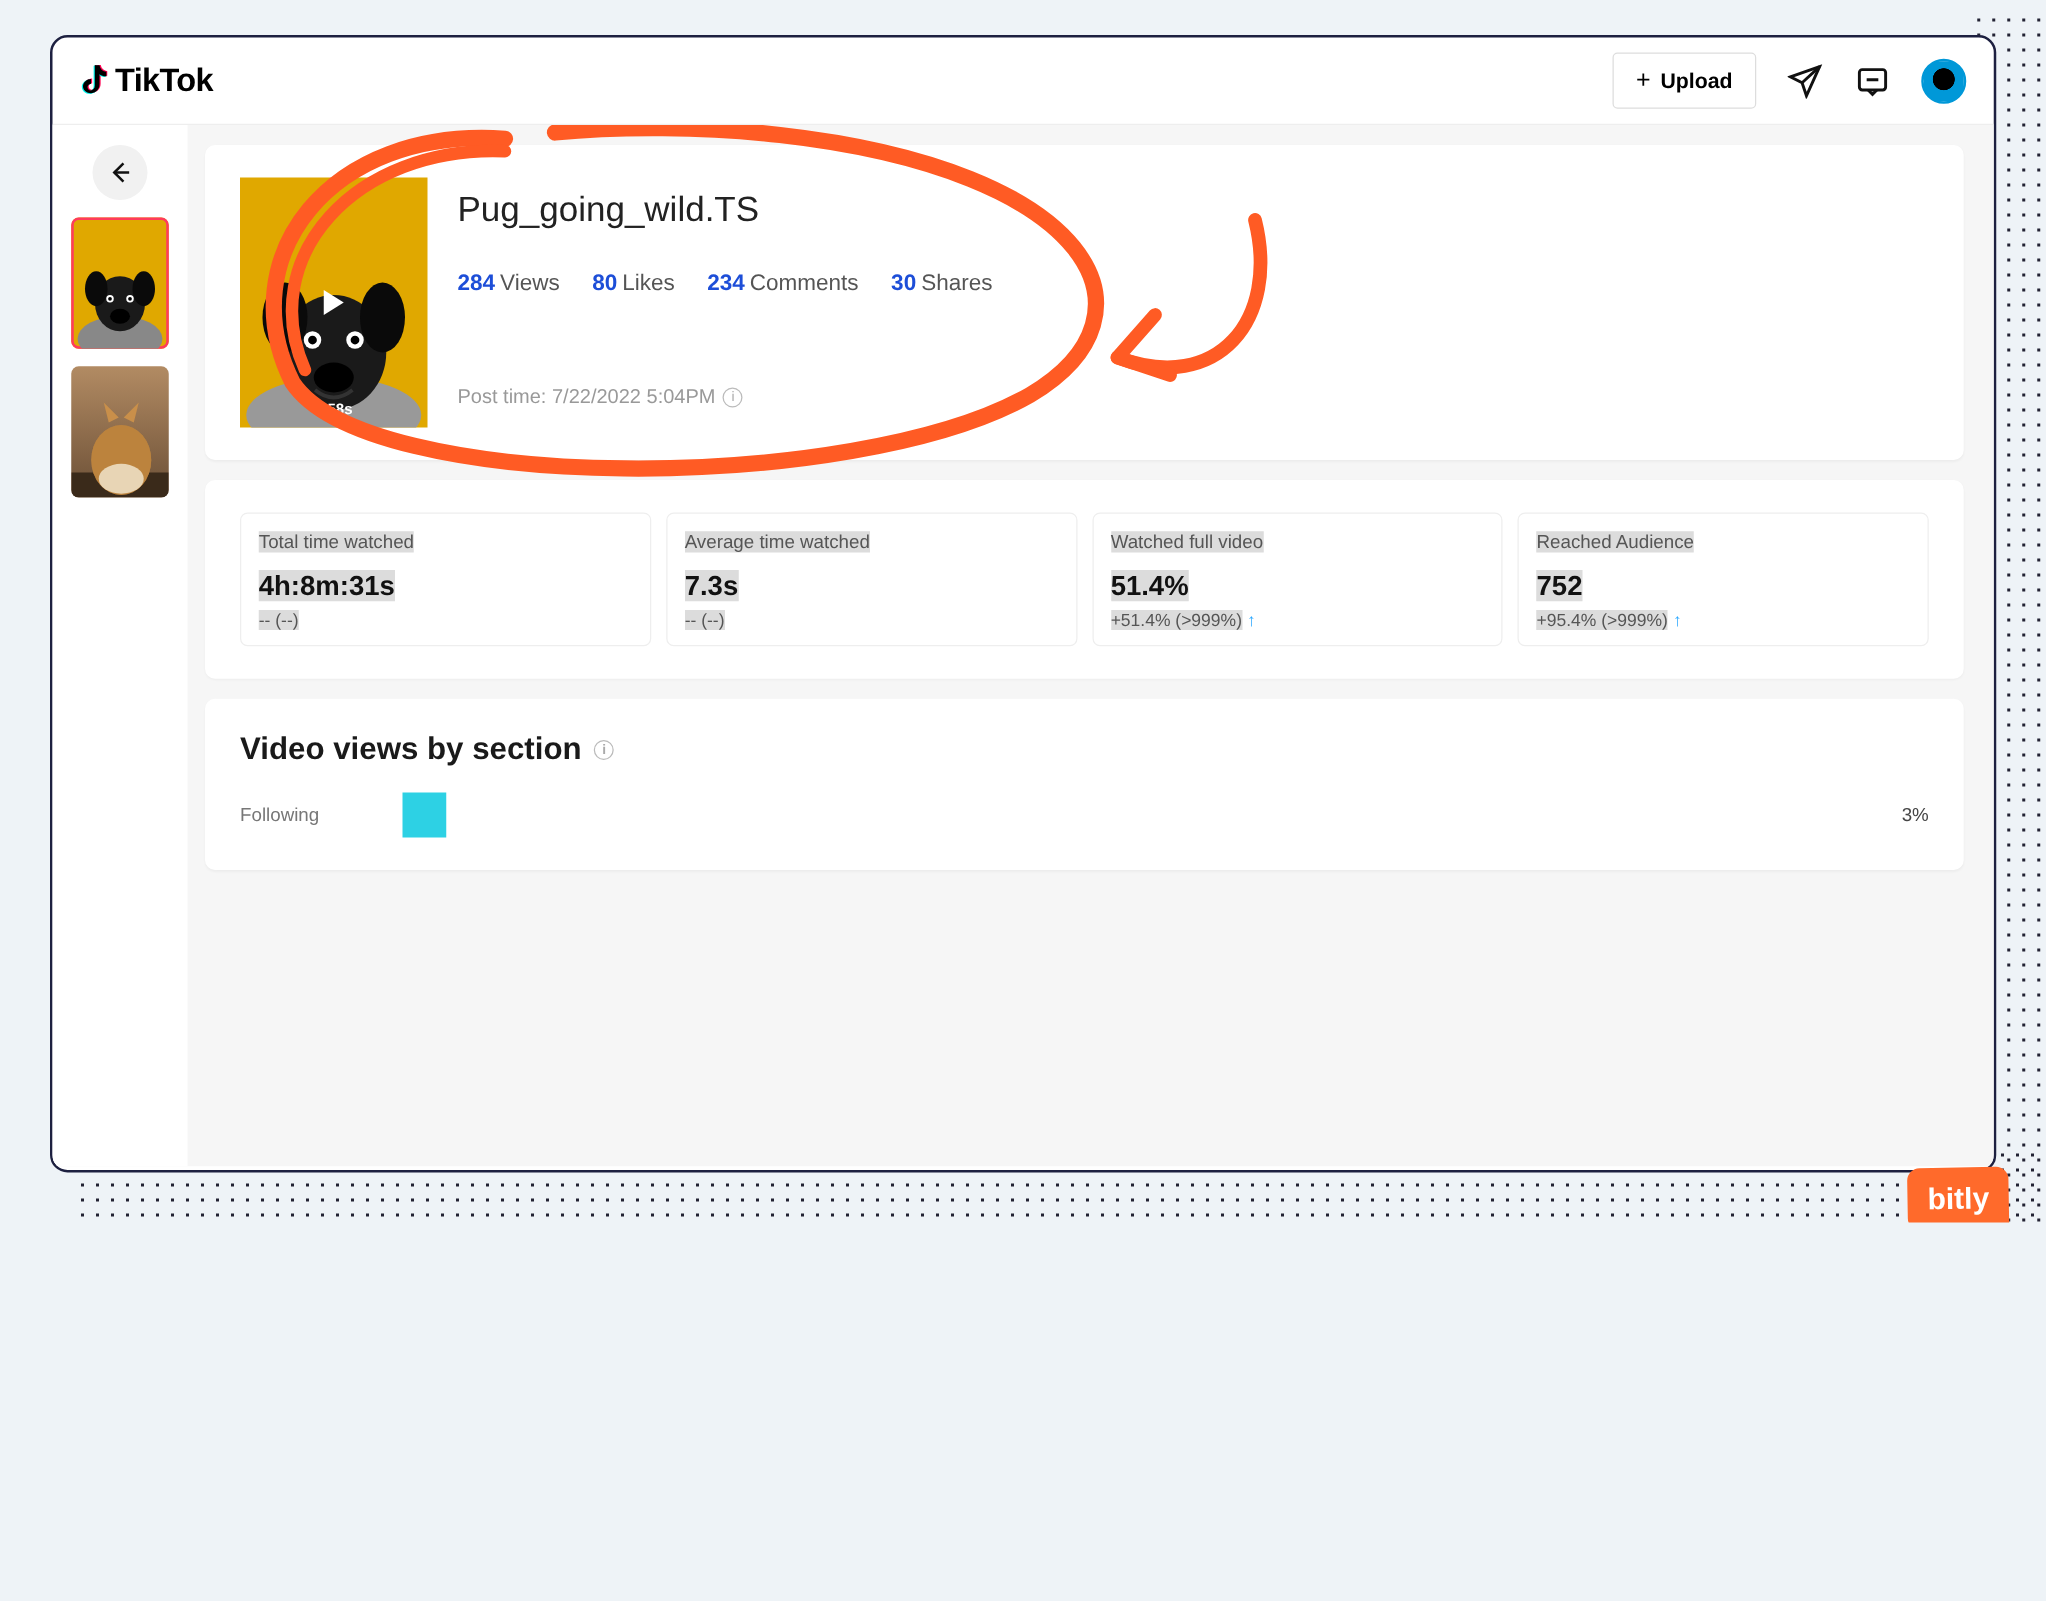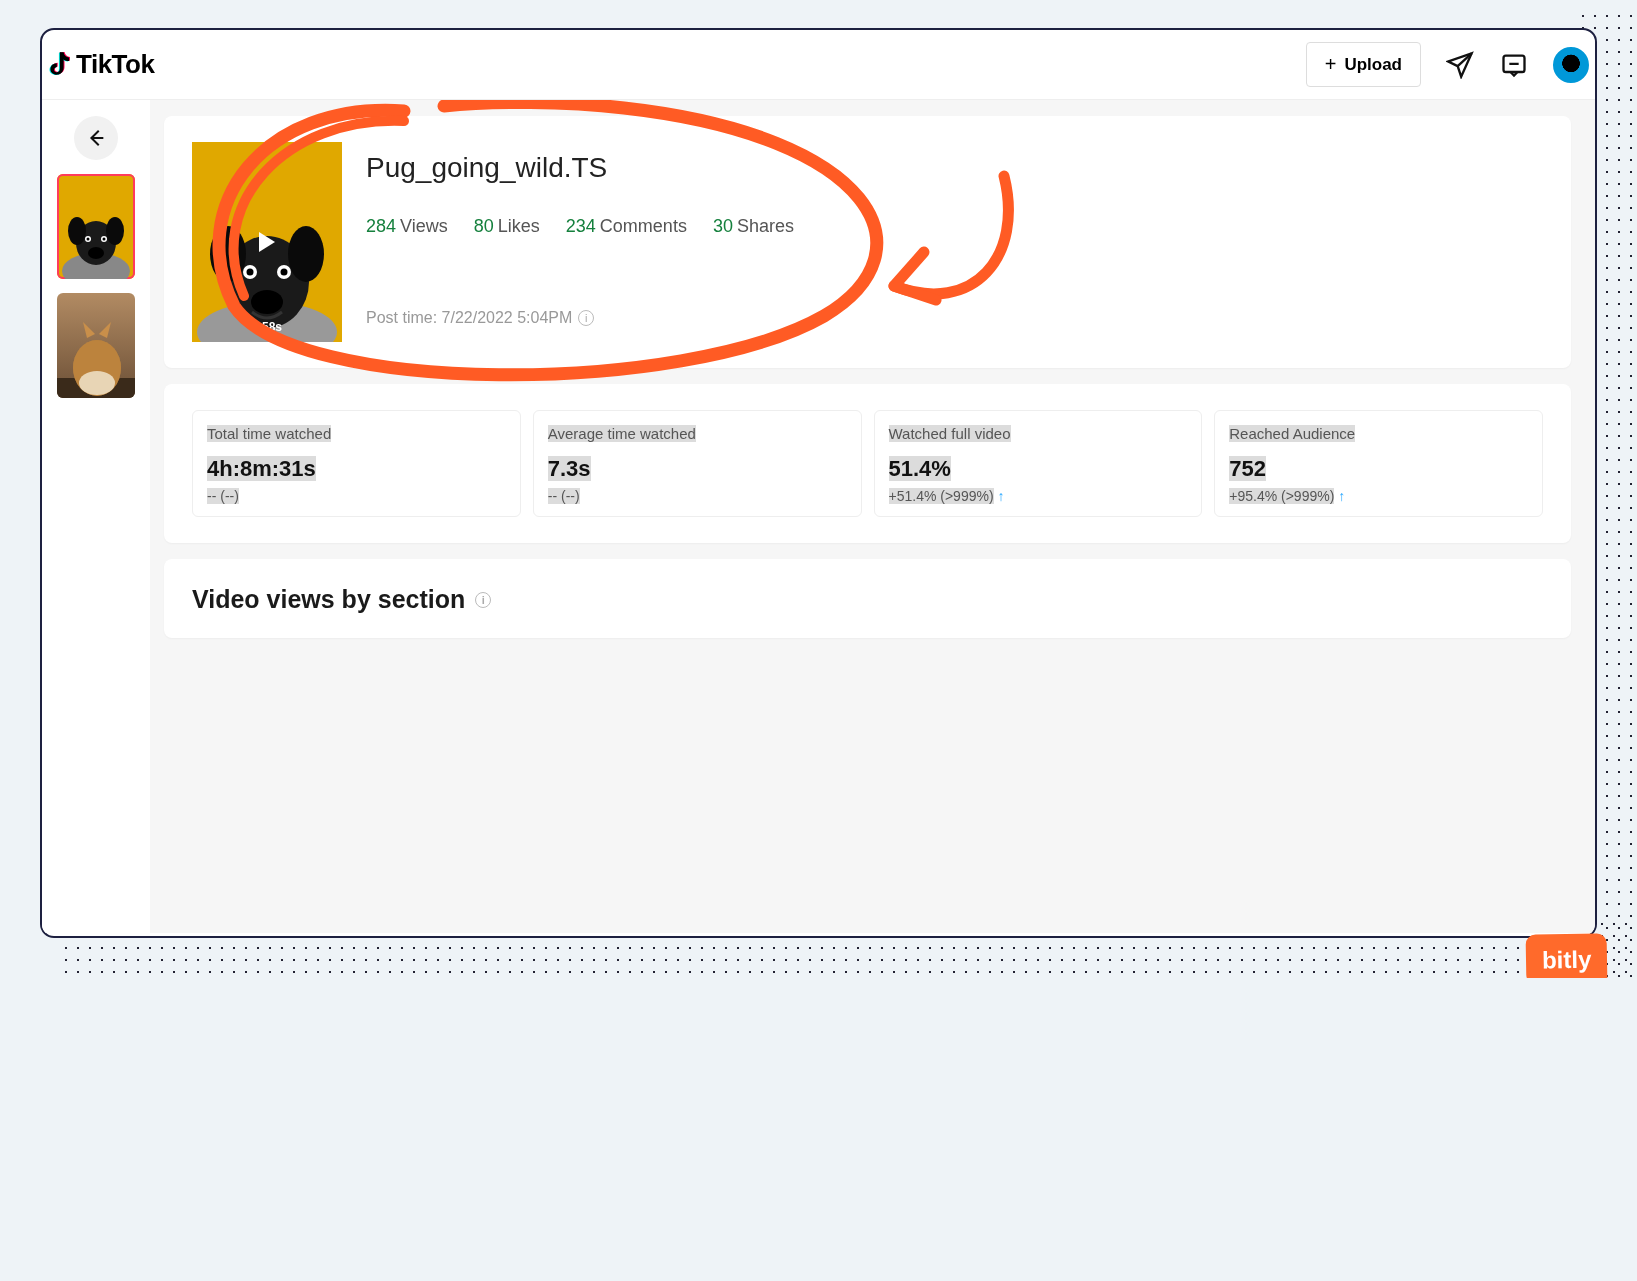--- a/index.html
+++ b/index.html
@@ -1,20 +1,20 @@
 <!DOCTYPE html>
 <html><head>
 <meta charset="utf-8">
 <style>
 * { margin:0; padding:0; box-sizing:border-box; font-family: -apple-system, BlinkMacSystemFont, "Segoe UI", Helvetica, Arial, sans-serif; }
 body { background:#eef3f7; padding:28px 40px 40px 40px; position:relative; overflow:hidden; }
 .dots { position:absolute; top:10px; right:0; bottom:0; width:60px; background-image: radial-gradient(#223 1.3px, transparent 1.3px); background-size:12px 12px; z-index:0; }
 .dots-bottom { position:absolute; left:60px; right:0; height:60px; bottom:0; background-image: radial-gradient(#223 1.3px, transparent 1.3px); background-size:12px 12px; z-index:0; }
 .window { position:relative; z-index:1; background:#fff; border:2px solid #1d2040; border-radius:14px; width:100%; height:910px; overflow:hidden; }
-.topbar { display:flex; align-items:center; padding:12px 6px; border-bottom:1px solid #eee; gap:20px; }
+.topbar { display:flex; align-items:center; padding:12px 22px; border-bottom:1px solid #eee; gap:20px; }
 .brand { display:flex; align-items:center; font-weight:800; font-size:26px; gap:6px; letter-spacing:-0.5px;}
 .note-icon { width:22px; height:26px; position:relative; }
 .note-icon svg { display:block; }
 .search { flex:0 0 380px; margin-left:170px; background:#ededed; border-radius:30px; height:48px; display:flex; align-items:center; padding:0 8px 0 20px; }
 .search input { flex:1; border:none; background:transparent; font-size:17px; color:#888; outline:none; }
 .search .sdiv { width:1px; height:28px; background:#ccc; margin:0 10px;}
 .search .glass { width:24px; height:24px; display:flex; align-items:center; justify-content:center; stroke:#999;}
 .top-right { margin-left:auto; display:flex; align-items:center; gap:24px; }
 .upload-btn { border:1px solid #ddd; background:#fff; padding:10px 18px; border-radius:4px; font-size:17px; font-weight:600; display:flex; align-items:center; gap:8px; cursor:pointer;}
 .icon-btn { width:30px; height:30px; display:flex; align-items:center; justify-content:center; stroke:#111; }
@@ -26,21 +26,21 @@
 .thumb.sel { outline:2px solid #ff3b5c; outline-offset:-2px;}
 .main { flex:1; padding:0 24px 0 14px; overflow-y:auto;}
 .card { background:#fff; border-radius:8px; box-shadow:0 1px 2px rgba(0,0,0,0.04); padding:26px 28px; margin-top:16px; position:relative;}
 .header-card { display:flex; gap:24px; }
 .video-tile { width:150px; height:200px; background:#e0a800; position:relative; display:flex; align-items:flex-end; justify-content:center; flex-shrink:0;}
 .play-tri { position:absolute; top:50%; left:50%; transform:translate(-50%,-50%); width:0; height:0; border-left:16px solid #fff; border-top:10px solid transparent; border-bottom:10px solid transparent;}
 .dur { color:#fff; font-size:12px; font-weight:600; position:absolute; bottom:8px; left:50%; transform:translateX(-50%);}
 .header-text { padding-top:10px; flex:1;}
 .vtitle { font-size:28px; font-weight:500; color:#222; margin-bottom:32px;}
 .stats { display:flex; gap:26px; font-size:18px; color:#555;}
-.stats .n { color:#15803d; font-weight:400; margin-right:4px;}
+.stats .n { color:#1d4ed8; font-weight:700; margin-right:4px;}
 .post-time { margin-top:72px; color:#999; font-size:16px; display:flex; align-items:center; gap:6px;}
 .info-i { width:16px; height:16px; border:1px solid #bbb; border-radius:50%; display:inline-flex; align-items:center; justify-content:center; font-size:11px; color:#aaa;}
 .sec-title { font-size:25px; font-weight:600; color:#1a1a1a; margin-bottom:20px; display:flex; align-items:center; gap:10px;}
 .metrics { display:flex; gap:12px; }
 .metric { flex:1; border:1px solid #eee; border-radius:6px; padding:14px 14px 12px 14px;}
 .hl { background:#dcdcdc; display:inline; }
 .metric .mlabel { font-size:15px; color:#555; margin-bottom:14px;}
 .metric .mvalue { font-size:22px; font-weight:700; color:#111; margin-bottom:6px;}
 .metric .mdelta { font-size:14px; color:#555; display:flex; align-items:center; gap:4px;}
 .up-arrow { color:#2aa8ff; font-weight:700;}
@@ -210,20 +210,27 @@
           </div>
         </div>
       </div>
 
       <div class="card" style="padding-bottom:4px;">
         <div class="sec-title">
           <span>Video views by section</span>
           <span class="info-i">i</span>
         </div>
         <div class="bars" id="bars-container">
+            <div class="bar-row">
+              <div class="blabel">Following</div>
+              <div class="btrack">
+                <div class="bfill" style="width:3%"></div>
+              </div>
+              <div class="bpct">3%</div>
+            </div>
           </div>
       </div>
 
     </div>
   </div>
 </div>
 
 <div class="bitly">bitly</div>
 
 </body></html>

